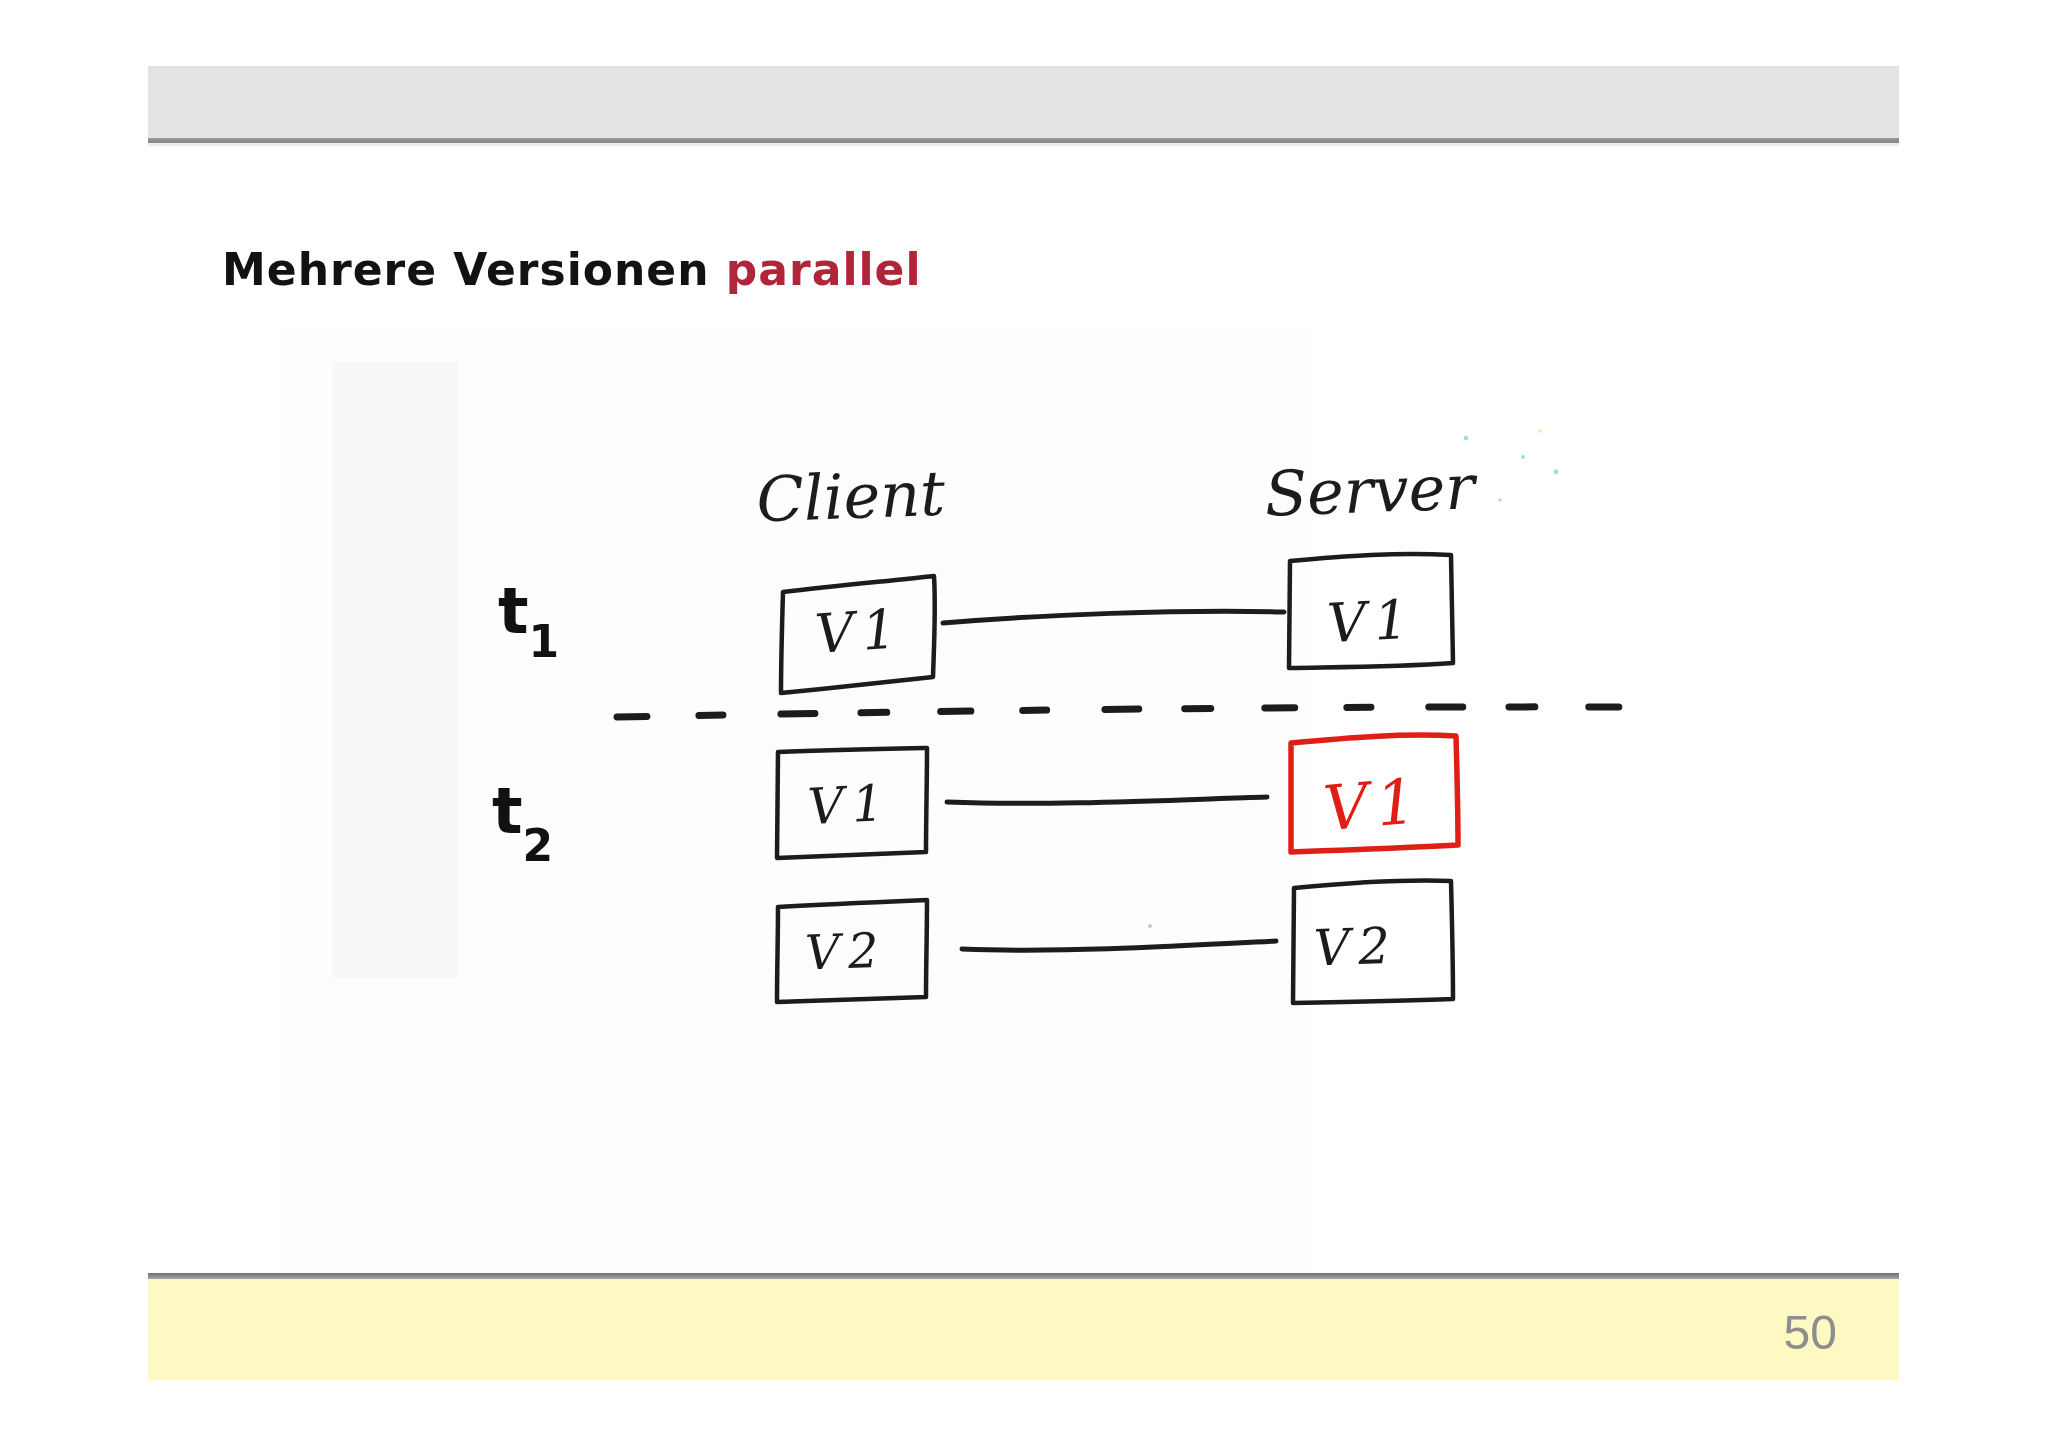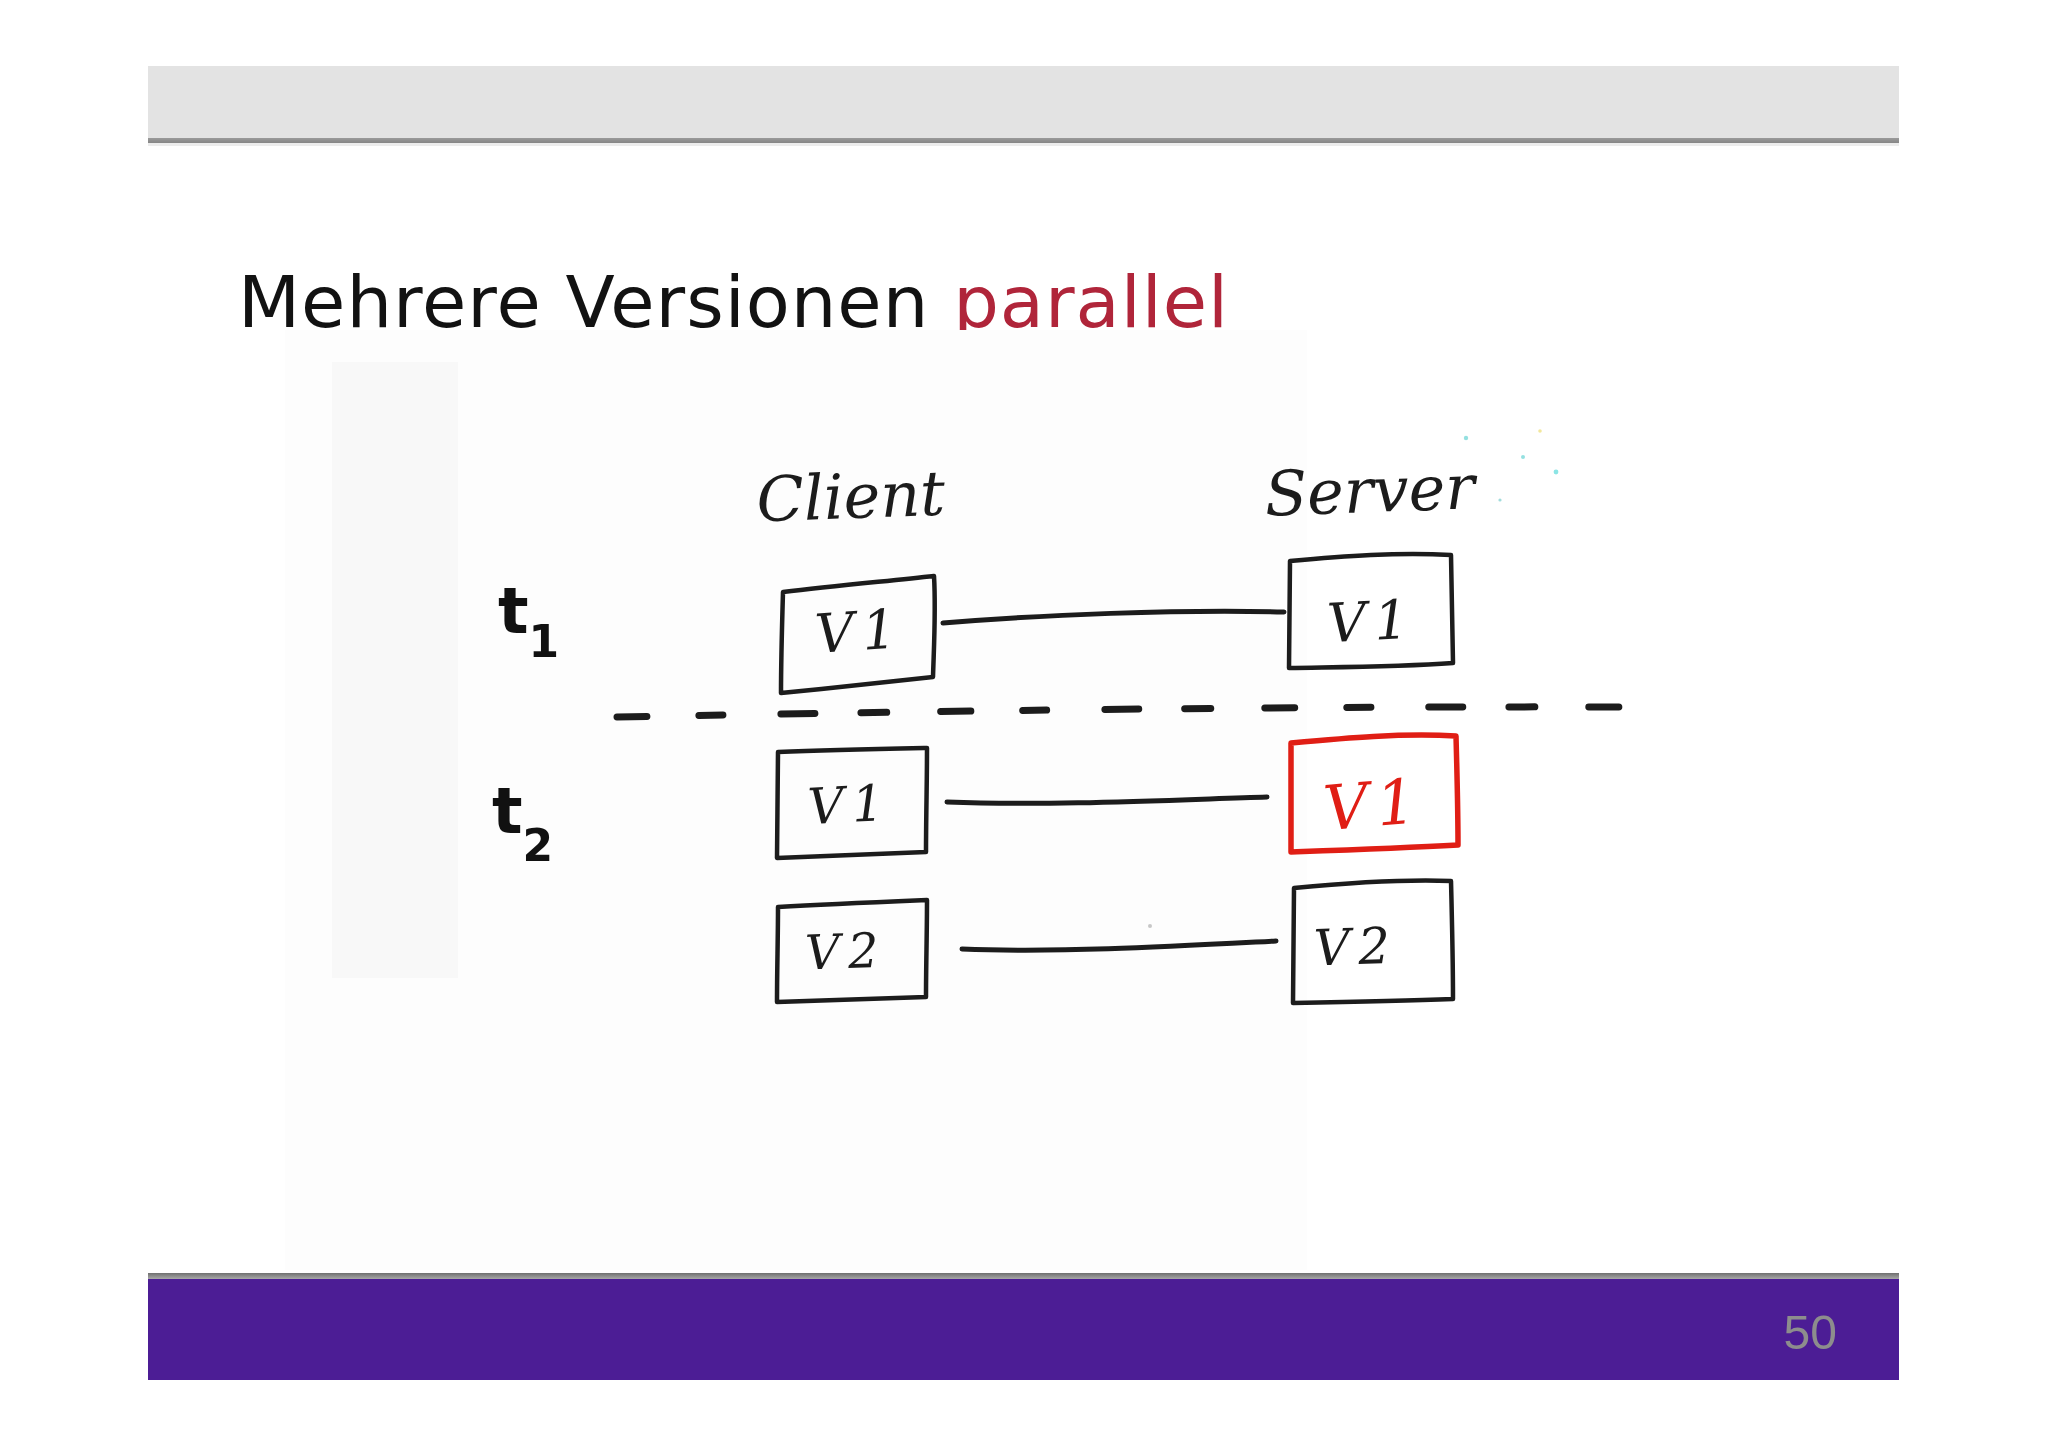--- a/index.html
+++ b/index.html
@@ -33,23 +33,23 @@
     position: absolute;
     left: 148px; top: 143px;
     width: 1751px; height: 3px;
     background: #ececec;
   }
 
   
   .title {
     position: absolute;
     left: 222px; top: 244px;
-    margin: 16px;
-    font-size: 72px;
-    font-weight: normal;
+    margin: 0;
+    font-size: 44px;
+    font-weight: bold;
     letter-spacing: 1px;
     color: #121212;
     font-family: "DejaVu Sans", sans-serif;
     white-space: nowrap;
   }
   .title .accent { color: #b0253a; }
 
   
   .sketch {
     position: absolute;
@@ -73,21 +73,21 @@
     stroke-linecap: round;
     stroke-linejoin: round;
   }
   .ink.red { stroke: #e01e15; }
 
   
   .bottom-bar {
     position: absolute;
     left: 148px; top: 1273px;
     width: 1751px; height: 107px;
-    background: #4c1d95;
+    background: #fef9c3;
   }
   .bottom-bar-rule {
     position: absolute;
     left: 0; top: 0;
     width: 100%; height: 6px;
     background: linear-gradient(180deg, #6f6f6f, #a8a8a8);
   }
   .page-num {
     position: absolute;
     right: 62px; top: 32px;

